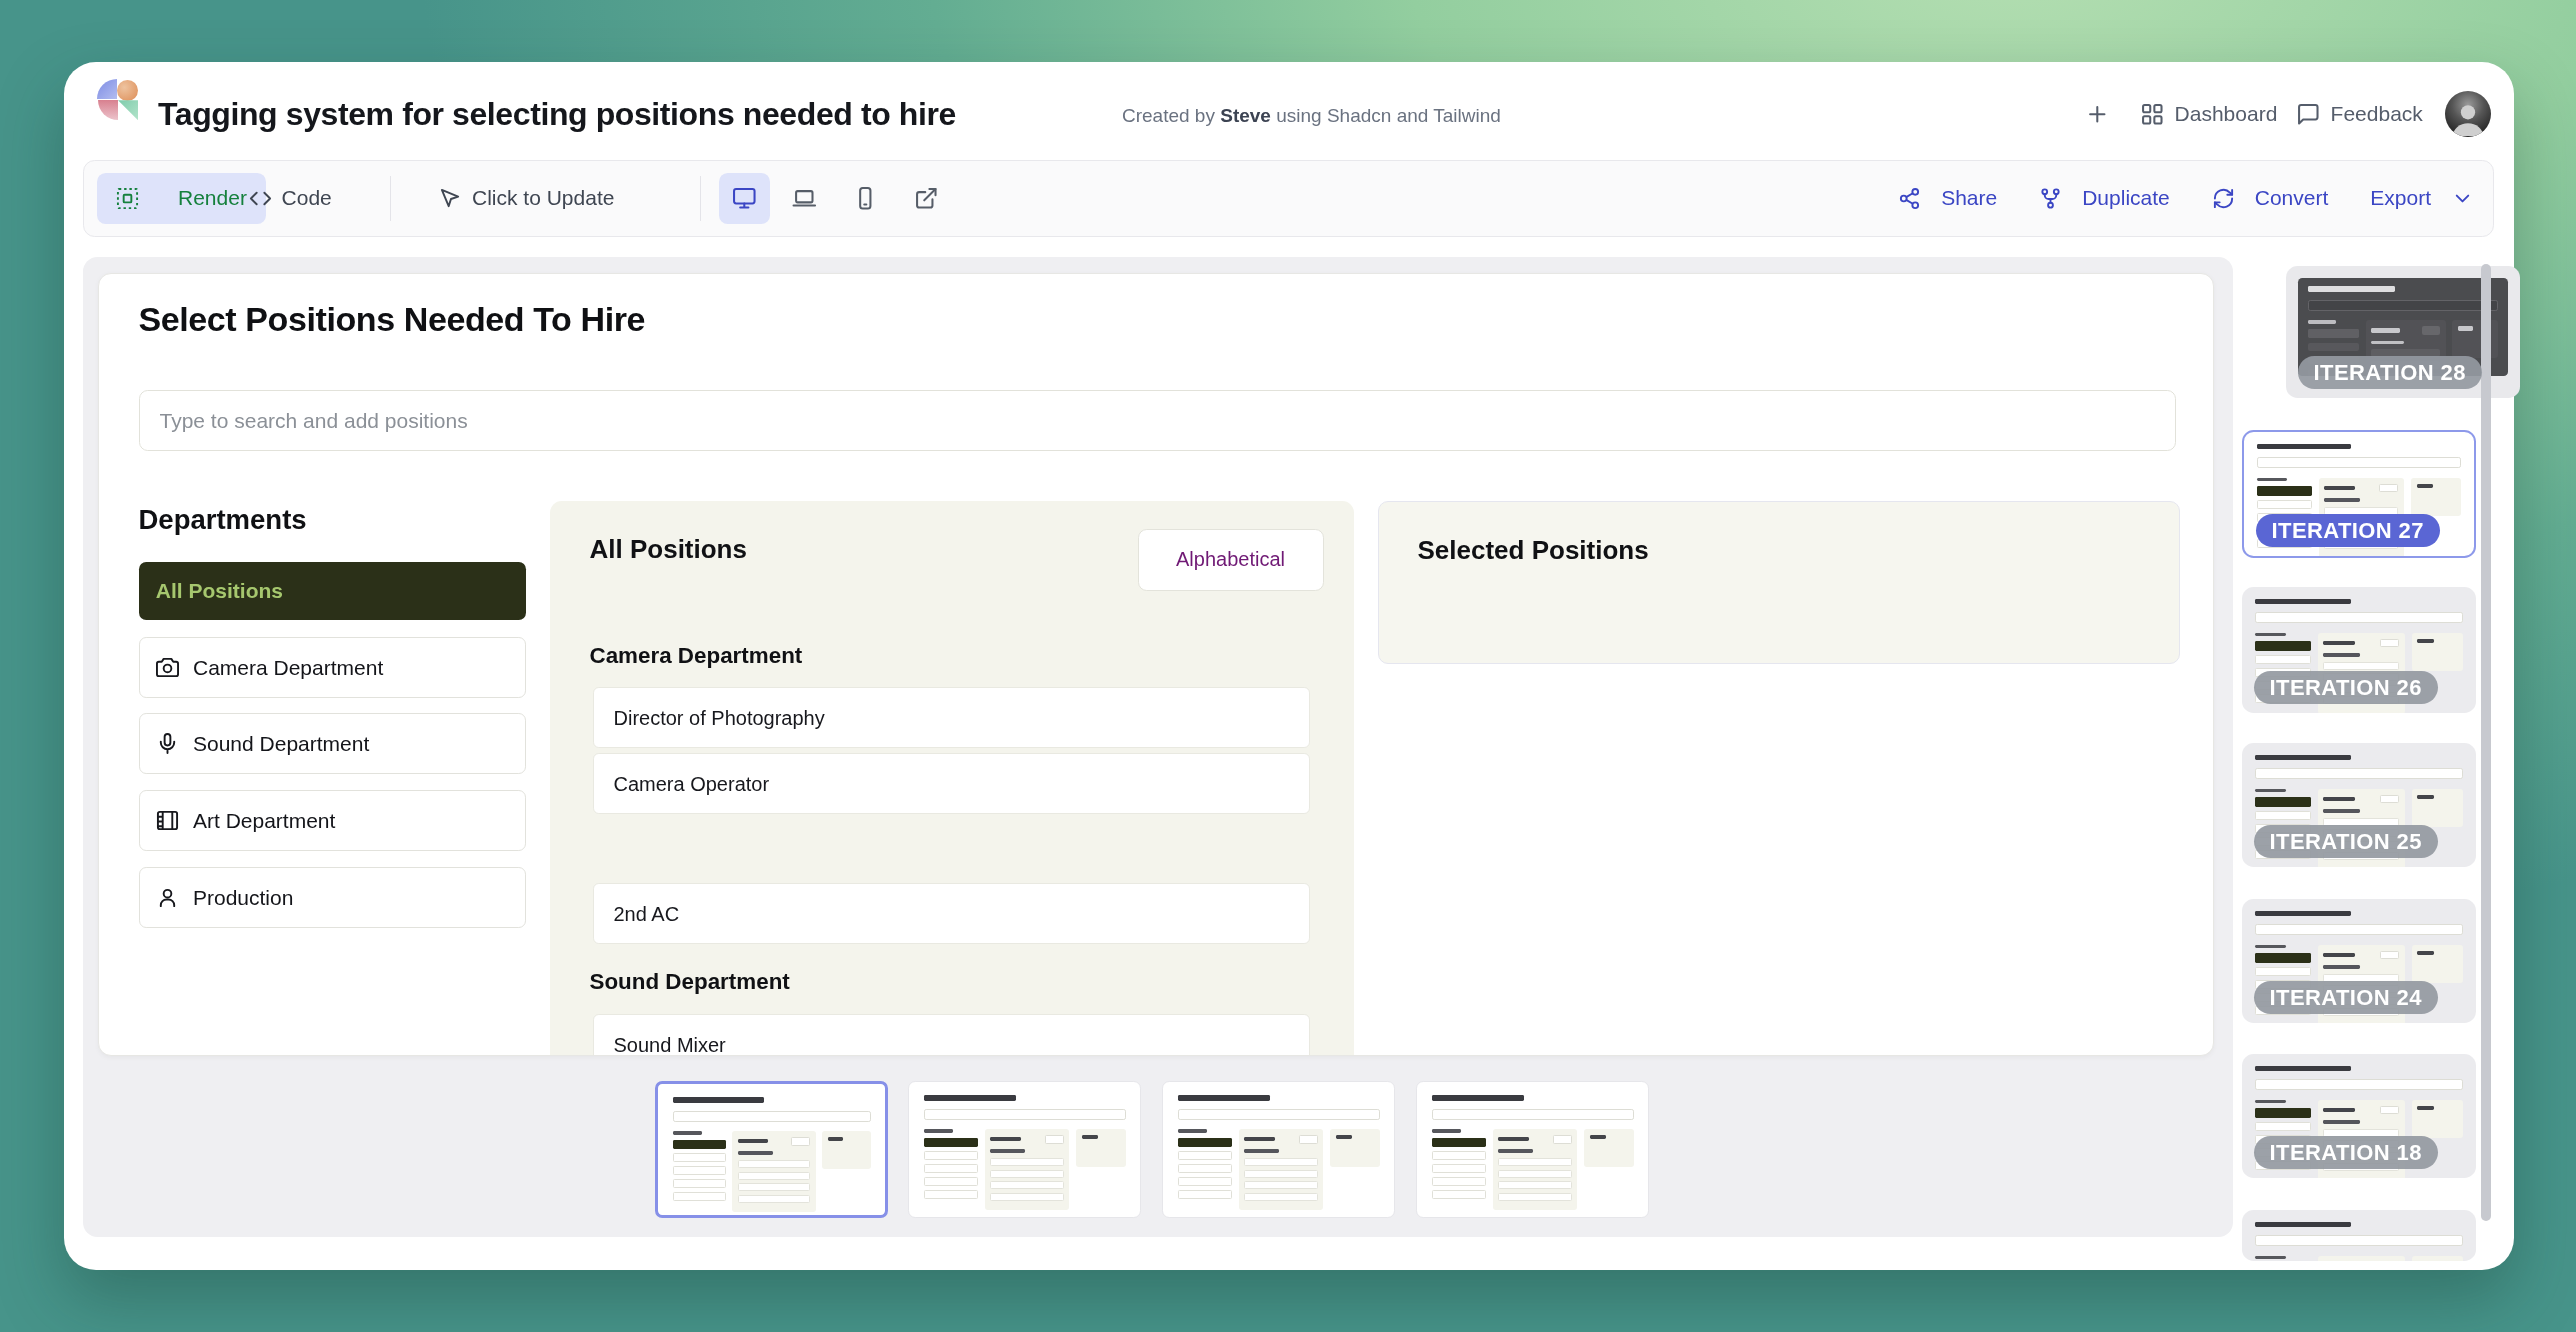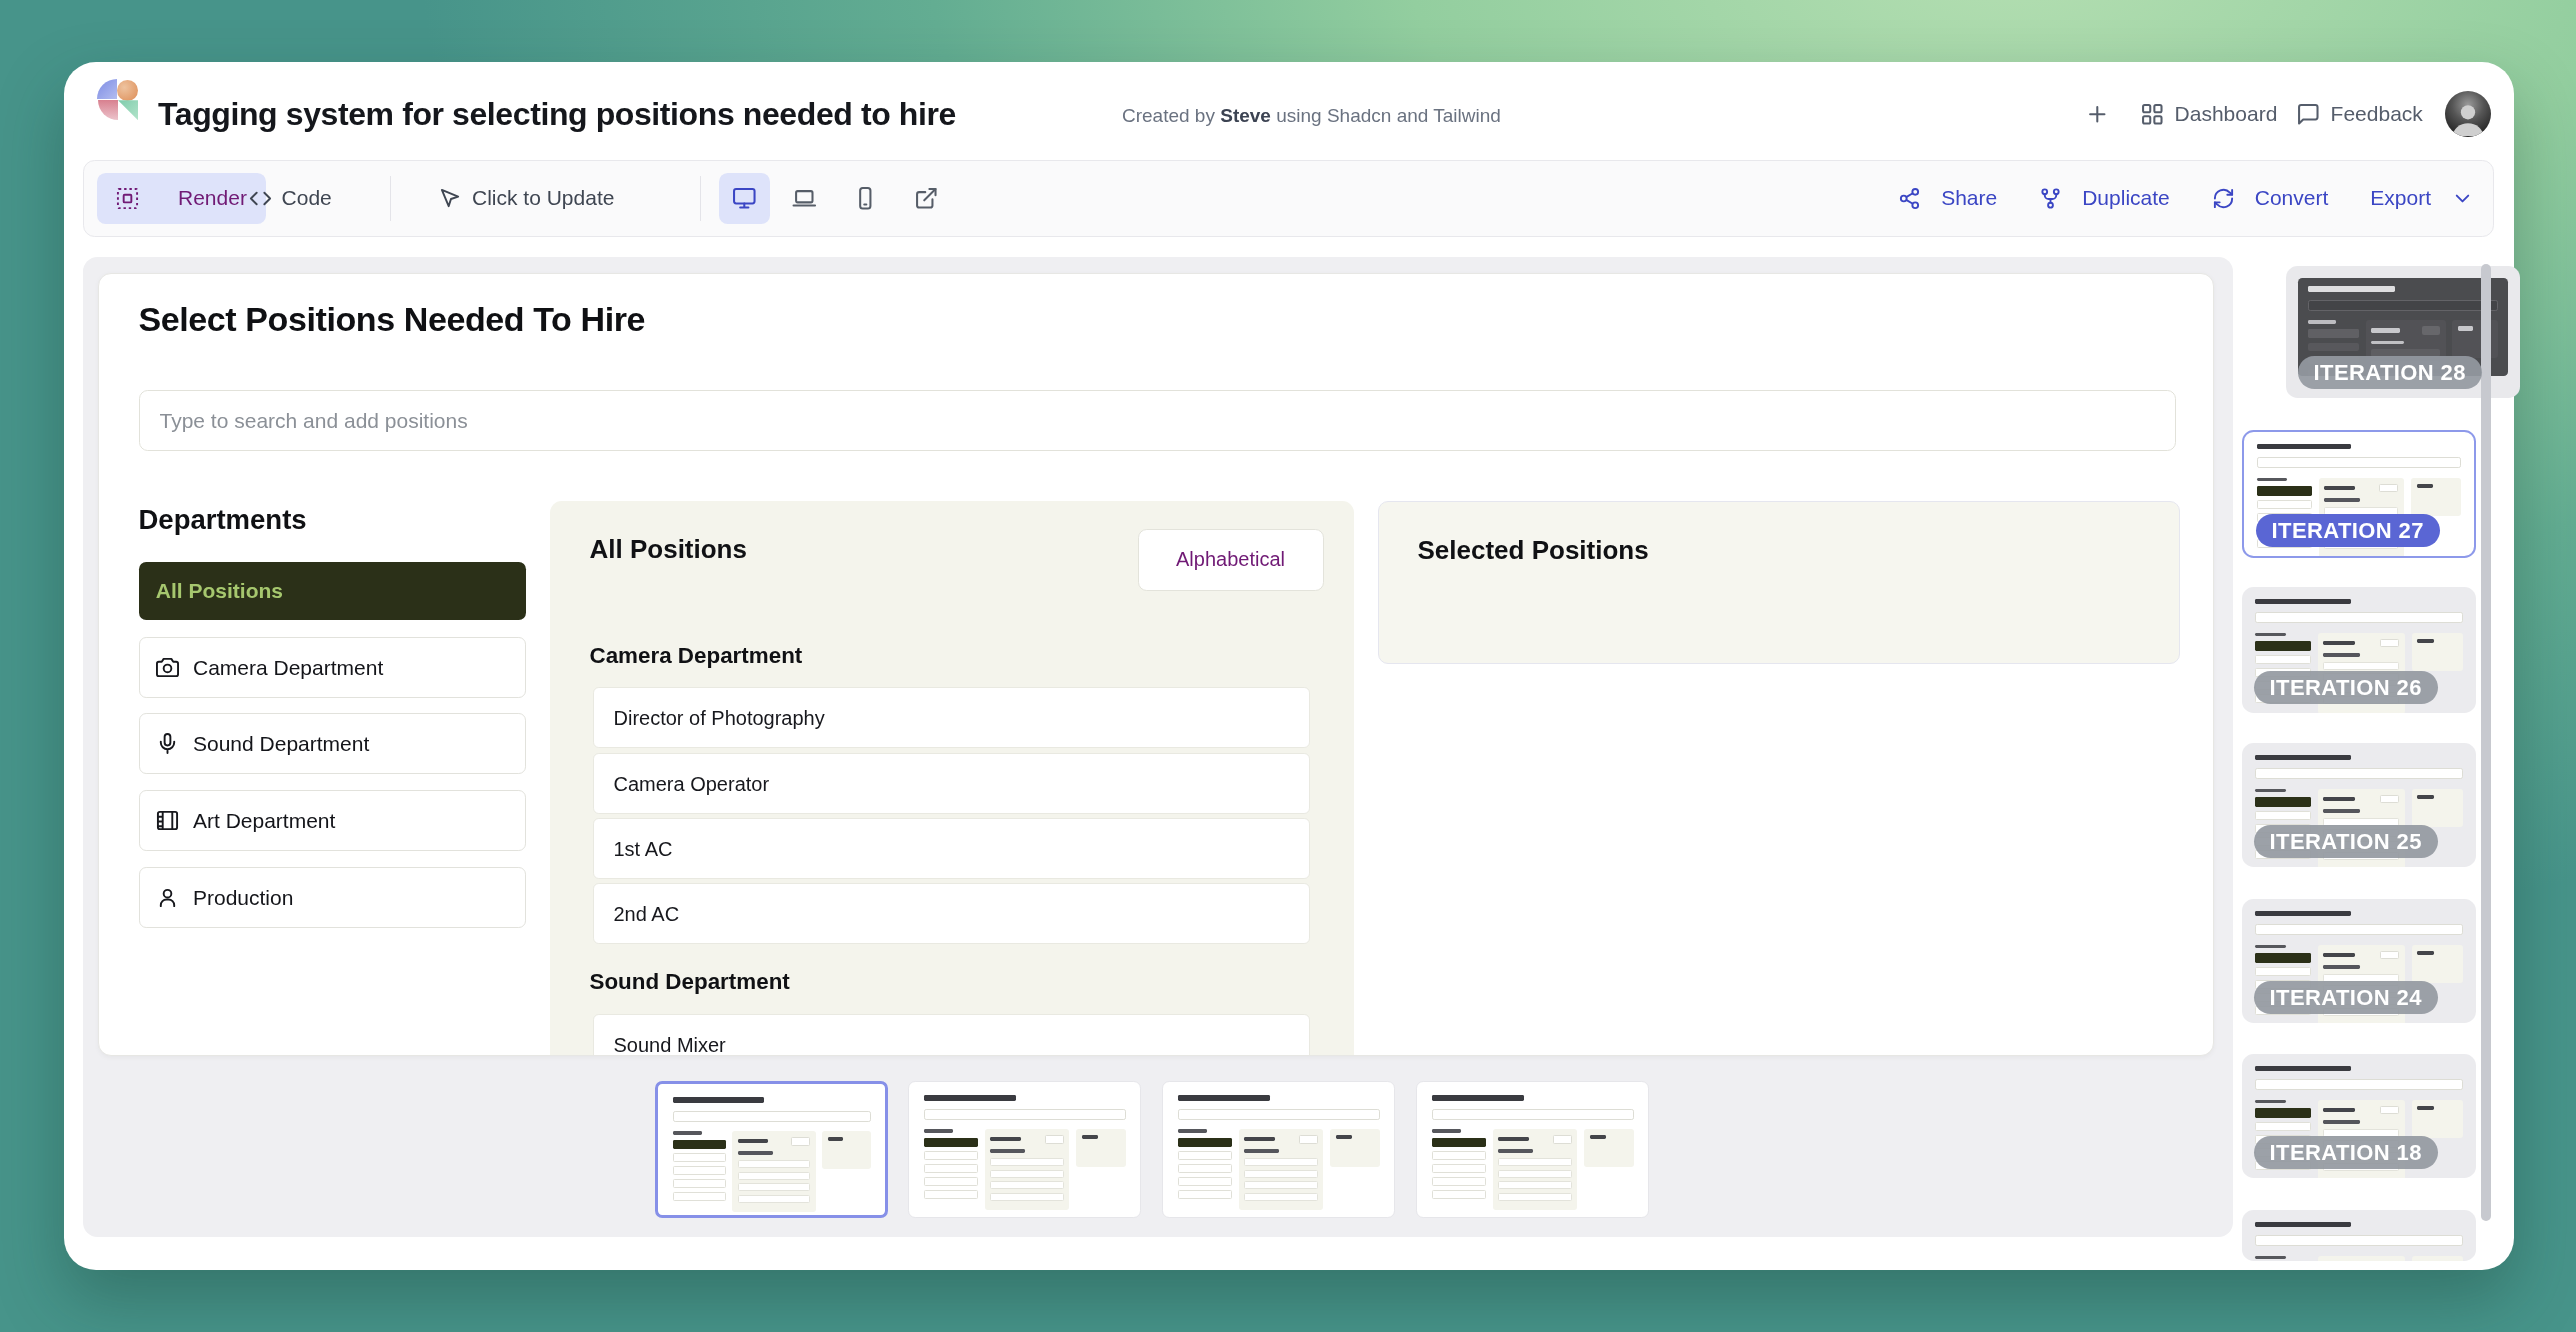--- a/index.html
+++ b/index.html
@@ -38,21 +38,21 @@
   #avatar{left:2381px;top:29px;width:46px;height:46px;border-radius:50%;
     background:radial-gradient(circle at 50% 30%,#9a9a9a 0%,#555 40%,#1f1f1f 85%);
     overflow:hidden;cursor:pointer;}
   #avatar svg{position:absolute;left:4.3px;top:7.2px;width:38px;height:38px;color:#cfcfcf;}
 
   
   #toolbar{left:19px;top:98px;width:2411px;height:77px;background:#fafafb;
     border:1.4px solid #e8e8ec;border-radius:11.6px;}
   .tb-item{position:absolute;top:0;height:74px;display:flex;align-items:center;gap:10px;font-size:21px;color:#3f4652;cursor:pointer;}
   .tb-item svg{width:23px;height:23px;}
-  #render-btn{left:13px;top:11.6px;height:51px;padding:0 19px;background:#dee3fa;border-radius:8.7px;color:#701a75;gap:39px;}
+  #render-btn{left:13px;top:11.6px;height:51px;padding:0 19px;background:#dee3fa;border-radius:8.7px;color:#15803d;gap:39px;}
   #code-btn{left:153px;padding:0 11.6px;}
   .tb-div{position:absolute;top:14.5px;width:1.4px;height:45px;background:#e4e4e9;}
   #click-update{left:345px;padding:0 10px;}
   .dev-btn{position:absolute;top:11.6px;width:51px;height:51px;border-radius:8.7px;display:flex;align-items:center;justify-content:center;color:#565d68;cursor:pointer;}
   .dev-btn svg{width:24.6px;height:24.6px;}
   .dev-btn.active{background:#dee3fa;color:#3b46c4;}
   #right-tools{position:absolute;right:19px;top:0;height:74px;display:flex;align-items:center;gap:42px;}
   .accent-btn{display:flex;align-items:center;gap:20px;font-size:21px;color:#3b46c4;cursor:pointer;white-space:nowrap;}
   .accent-btn svg{width:23px;height:23px;}
 
@@ -297,21 +297,20 @@
         <span>Production</span>
       </div>
 
       <div id="allpos-panel" class="abs">
         <div id="allpos-heading" class="abs">All Positions</div>
         <div id="sort-btn" class="abs">Alphabetical</div>
 
         <div class="sect-name" style="top:142px">Camera Department</div>
         <div class="pos-row" style="top:186px">Director of Photography</div>
         <div class="pos-row" style="top:252px">Camera Operator</div>
-        <div class="pos-row" style="top:317px">1st AC</div>
         <div class="pos-row" style="top:382px">2nd AC</div>
 
         <div class="sect-name" style="top:468px">Sound Department</div>
         <div class="pos-row" style="top:513px">Sound Mixer</div>
       </div>
 
       <div id="selected-panel" class="abs">
         <div id="selected-heading" class="abs">Selected Positions</div>
       </div>
     </div>

